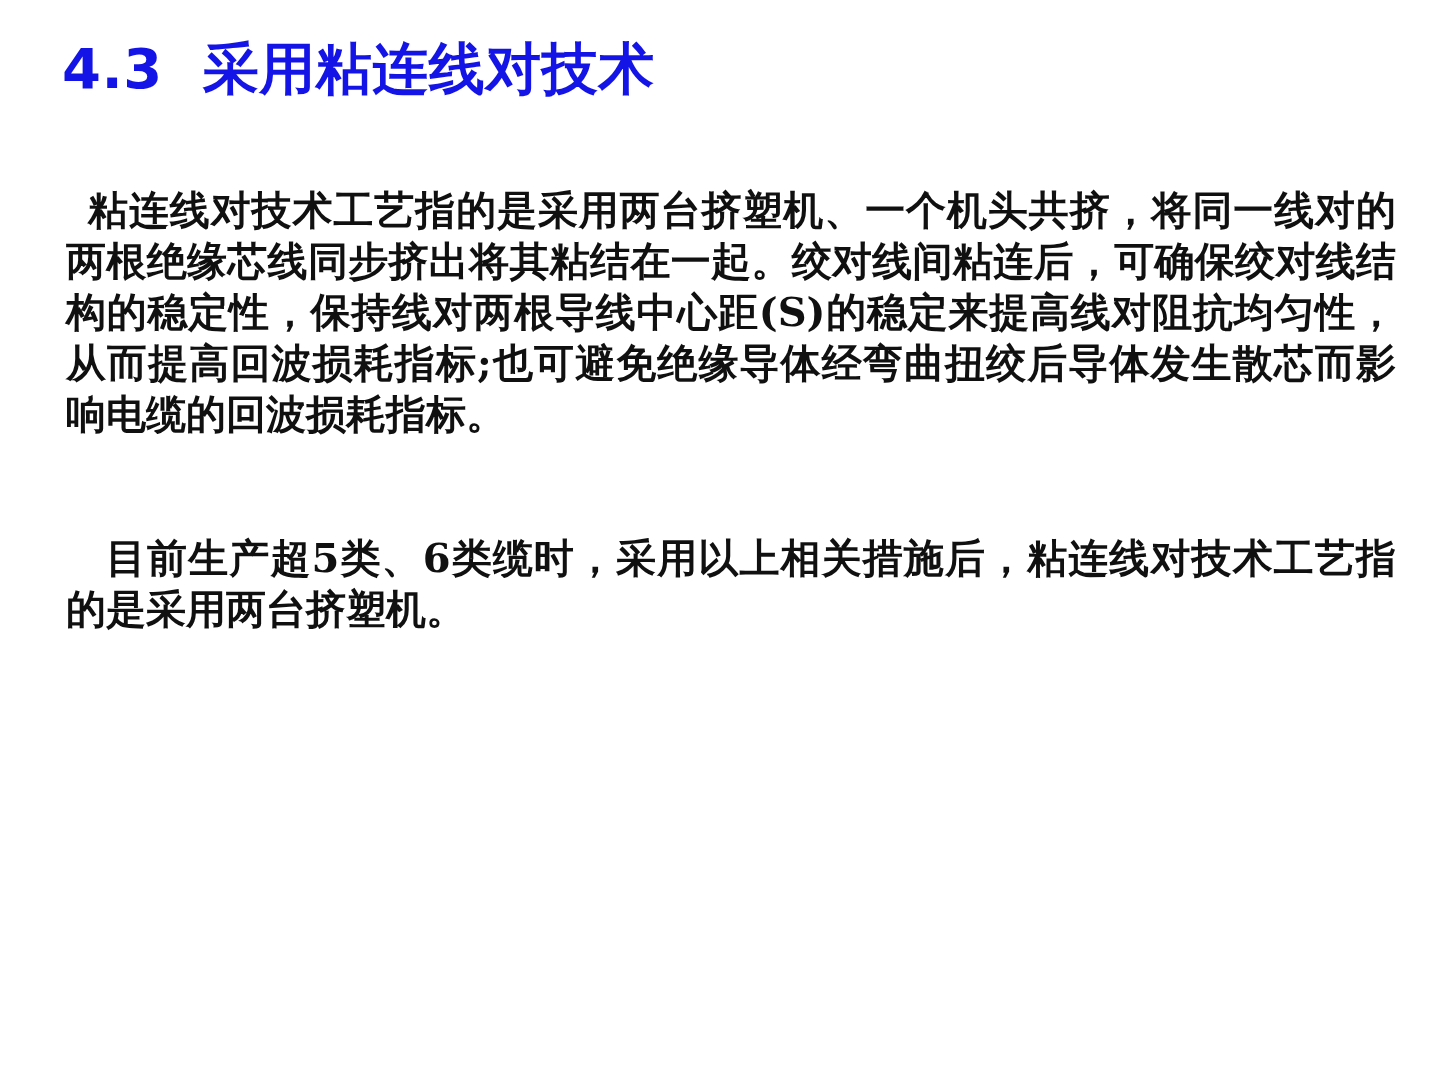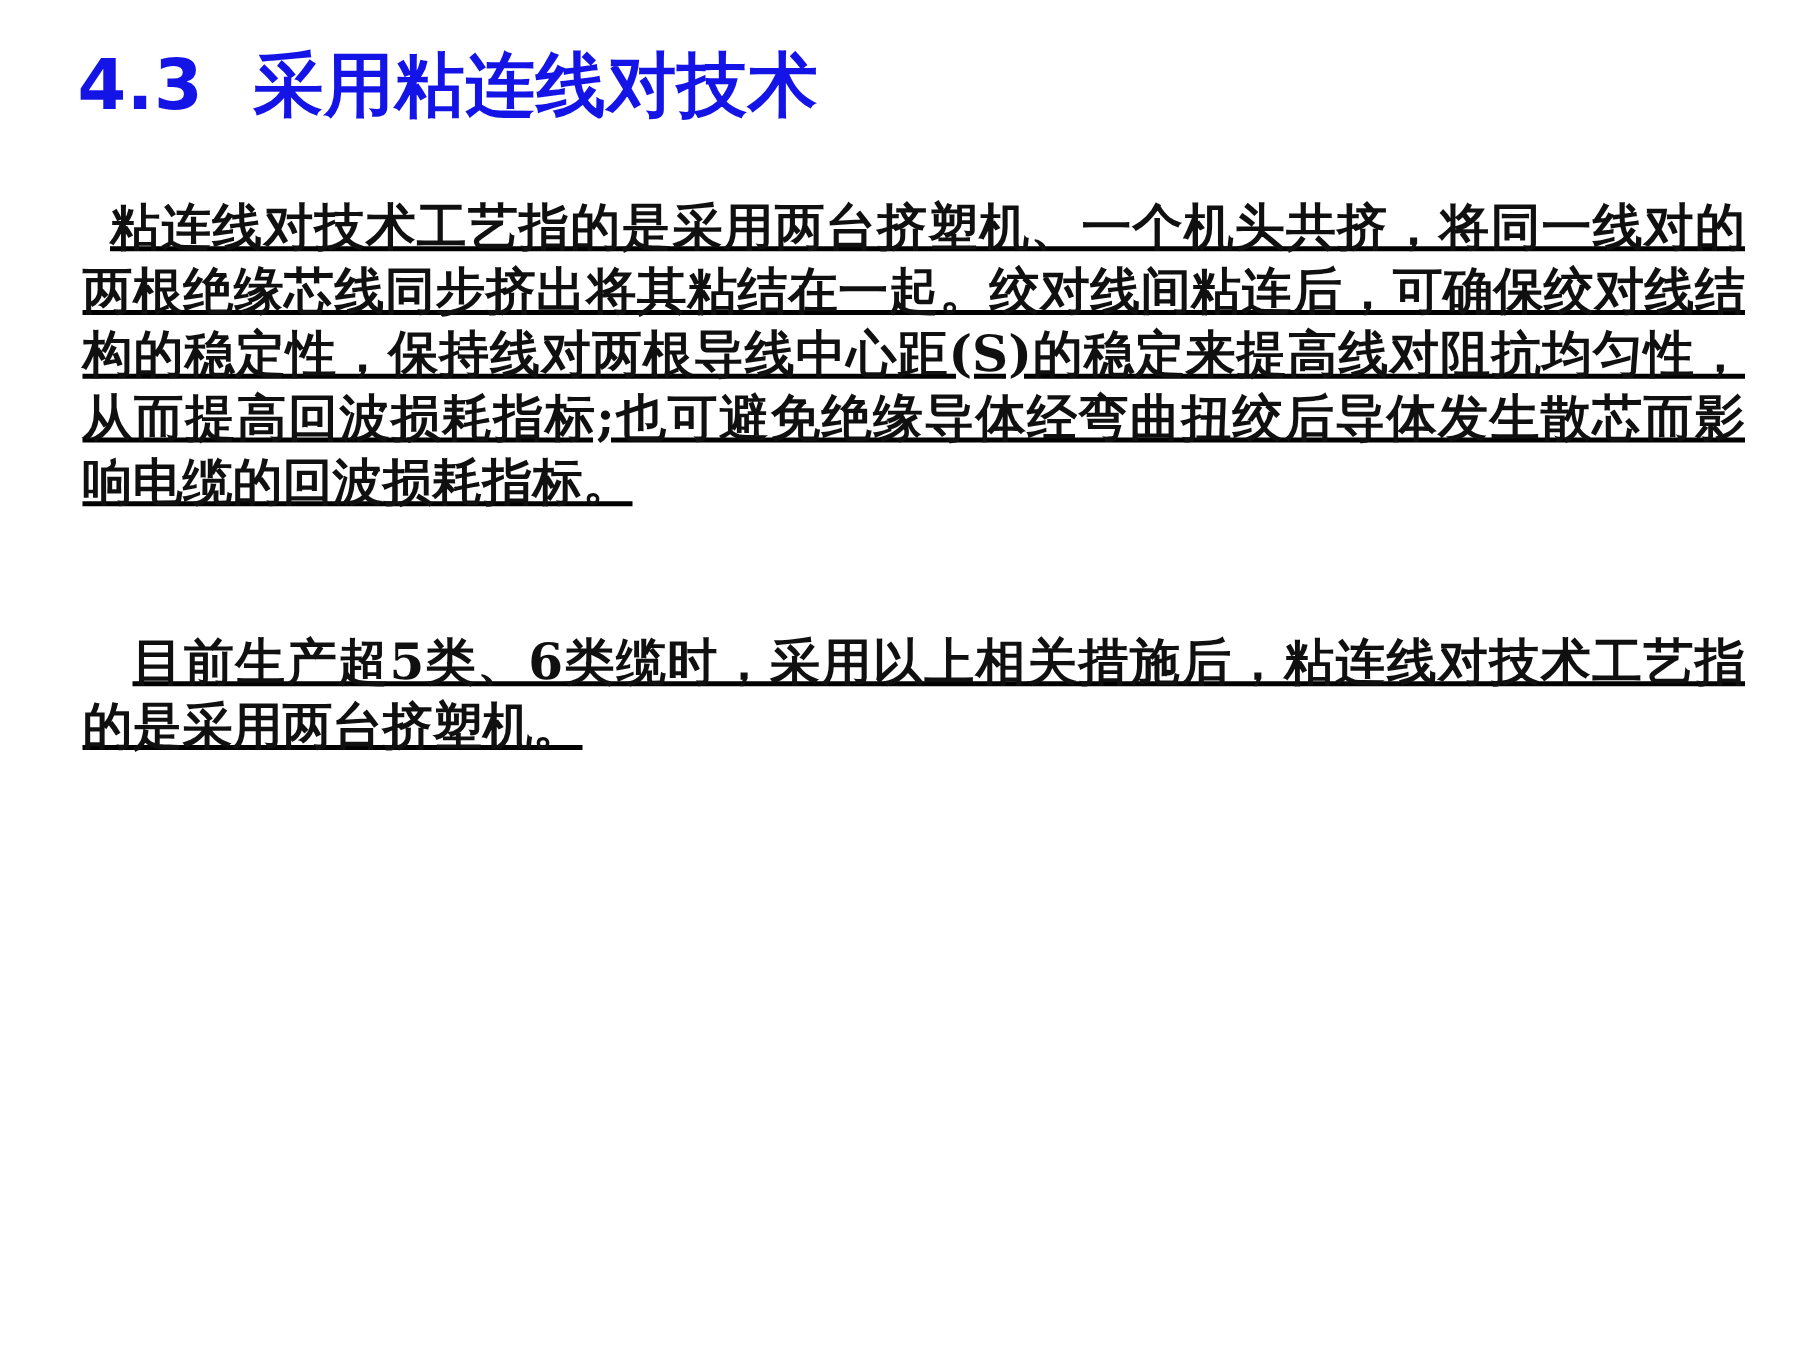--- a/index.html
+++ b/index.html
@@ -34,23 +34,22 @@
     font-weight: bold;
     line-height: 1.05;
     letter-spacing: 0.5px;
     white-space: pre;
   }
 
   
   .body-block {
     position: absolute;
     left: 66px;
-    top: 156px;
+    top: 184px;
     width: 1330px;
-    text-decoration: underline;
   }
 
   .para {
     color: #101010;
     font-family: "DejaVu Serif", "Liberation Serif", serif;
     font-size: 40px;
     font-weight: bold;
     line-height: 51px;
     letter-spacing: 0px;
     text-align: justify;

